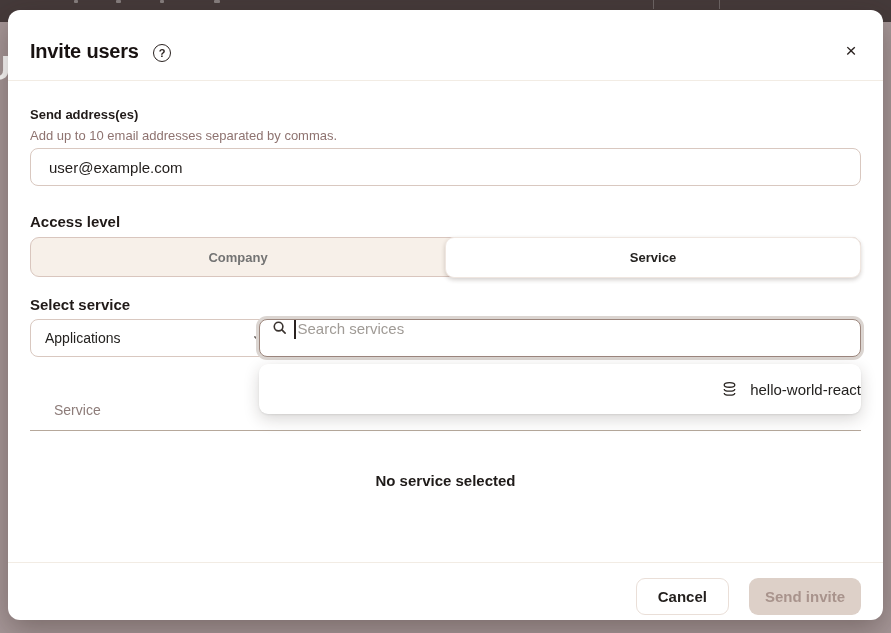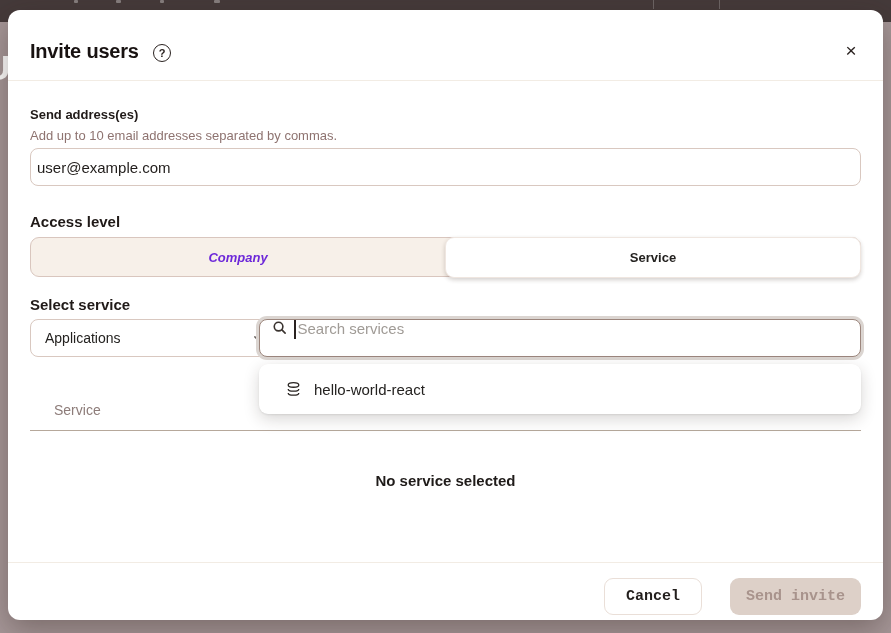--- a/index.html
+++ b/index.html
@@ -31,29 +31,29 @@
     font-size:11px; font-weight:700; display:flex; align-items:center;
     justify-content:center; cursor:pointer; }
   .close-btn { position:absolute; right:20px; top:29px; width:24px; height:24px;
     display:flex; align-items:center; justify-content:center;
     font-size:19px; color:#2a2220; cursor:pointer; background:none; border:none; }
   .header-divider { position:absolute; left:0; top:70px; width:875px; height:1px; background:#f2ece4; }
 
   .email-label { position:absolute; left:22px; top:97px; font-size:13px; font-weight:700; color:#201a18; }
   .email-hint  { position:absolute; left:22px; top:118px; font-size:13px; color:#8e7370;text-align:right; }
   .email-input { position:absolute; left:22px; top:138px; width:831px; height:38px;
-    border:1px solid #d9c8c0; border-radius:8px; padding:0 6px;
+    border:1px solid #d9c8c0; border-radius:8px; padding:0 18px;
     font-size:15px; color:#211d1b; background:#fff; font-family:inherit; outline:none; }
 
   .access-label { position:absolute; left:22px; top:203px; font-size:15px; font-weight:700; color:#201a18; }
   .segmented { position:absolute; left:22px; top:227px; width:831px; height:40px;
     background:#f7f0e9; border:1px solid #d9c6be; border-radius:9px; display:flex; }
   .segment { flex:1; display:flex; align-items:center; justify-content:center;
     font-size:13px; font-weight:600; cursor:pointer; }
-  .segment-company { color:#6d28d9;font-style:italic; }
+  .segment-company { color:#737373; }
   .segment-service { background:#fff; border:1px solid #efe6e0; border-radius:9px;
     margin:-1px -1px -2px 0; color:#242220;
     box-shadow:0 2px 4px rgba(60,40,30,0.22); }
 
   .select-label { position:absolute; left:22px; top:286px; font-size:15px; font-weight:700; color:#201a18; }
   .category-select { position:absolute; left:22px; top:309px; width:250px; height:38px;
     border:1px solid #d9c8c0; border-radius:8px; background:#fff; cursor:pointer;
     display:flex; align-items:center; justify-content:space-between;
     padding:0 14px; font-size:14px; color:#242220; }
   .chevron-svg { width:13px; height:13px; stroke:#6b6461; fill:none;
@@ -66,34 +66,34 @@
     stroke-width:1.7; stroke-linecap:round; flex:none; }
   .caret { width:1.5px; height:19px; background:#2a2220; margin-left:7px; flex:none; }
   .search-input { flex:1; border:none; outline:none; font-size:15px;
     color:#242220; font-family:inherit; padding-left:2px; background:transparent; }
   .search-input::placeholder { color:#a09b96; opacity:1; }
 
   .dropdown-panel { position:absolute; left:251px; top:354px; width:602px; height:50px;
     background:#fff; border-radius:9px; z-index:3;
     box-shadow:0 1px 2px rgba(0,0,0,0.08), 0 5px 16px rgba(40,25,20,0.18); }
   .result-item { display:flex; align-items:center; gap:12px; width:100%; height:100%;
-    padding-left:26px; font-size:15px; color:#242220; cursor:pointer; }
+    padding-left:26px; font-size:15px; color:#242220; cursor:pointer;justify-content:flex-end; }
   .stack-svg { width:17px; height:17px; stroke:#2a2522; fill:none; stroke-width:1.4; flex:none; }
 
   .col-header { position:absolute; left:46px; top:392px; font-size:14px; color:#8d7c79; }
   .table-divider { position:absolute; left:22px; top:420px; width:831px; height:1px; background:#b6a89b; }
 
   .empty-title { position:absolute; left:0; top:462px; width:875px; text-align:center;
     font-size:15px; font-weight:700; color:#1f1b19; }
   .empty-sub { position:absolute; left:0; top:499px; width:875px; text-align:center;
     font-size:13px; color:#8e7370; }
 
   .footer-divider { position:absolute; left:0; top:552px; width:875px; height:1px; background:#f2ece4; }
   .footer { position:absolute; left:0; top:568px; width:875px; display:flex;
-    justify-content:flex-end; gap:28px; padding-right:22px;font-family:Liberation Mono, monospace; }
+    justify-content:flex-end; gap:20px; padding-right:22px; }
   .btn { height:37px; border-radius:9px; font-size:15px; font-weight:600;
     font-family:inherit; display:flex; align-items:center; }
   .btn-cancel { padding:0 21px; background:#fff; border:1px solid #eadfd8; color:#231f1d; cursor:pointer; }
   .btn-send { padding:0 16px; background:#ddd0c8; border:none; color:#a8938c; cursor:default; }
 </style>
 </head>
 <body>
 
 <div class="topbar">
   <div class="topbar-frag frag-1"></div>

